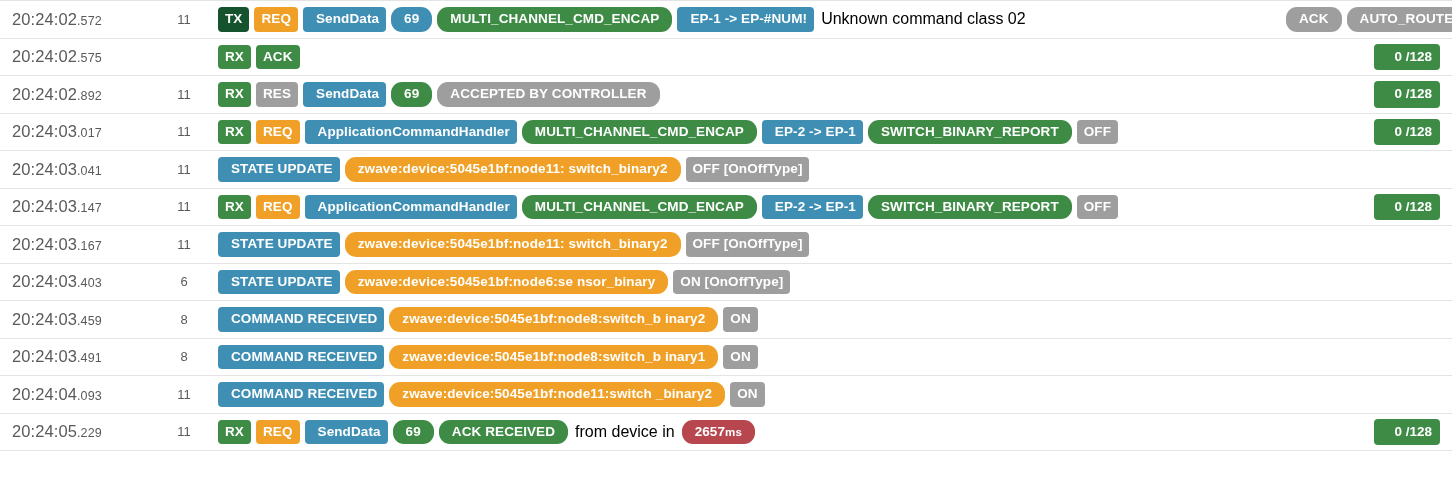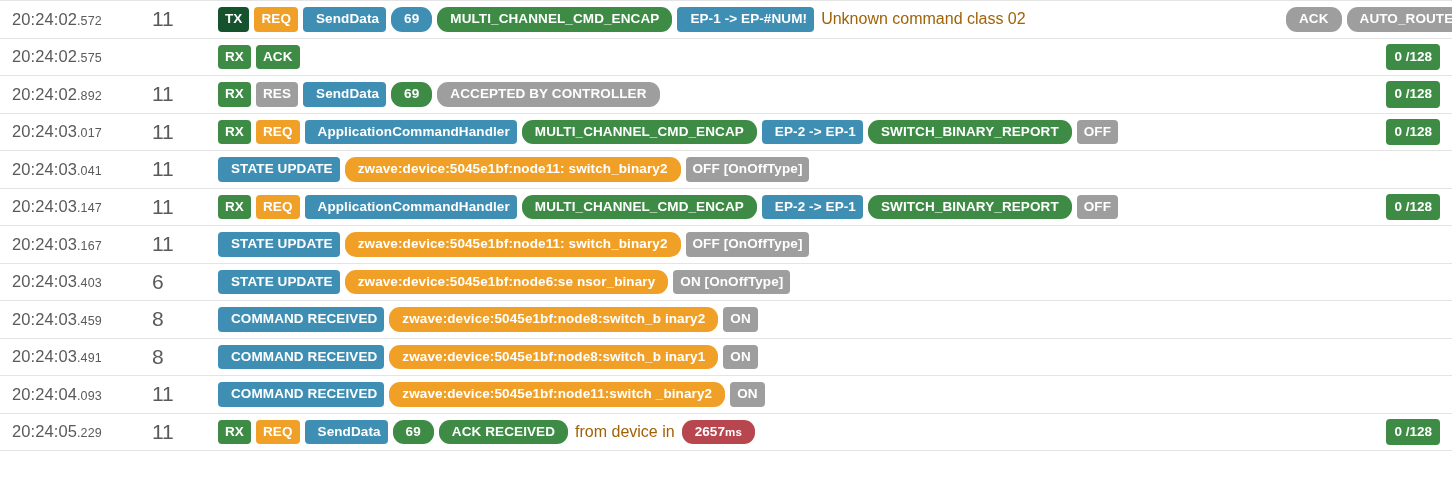--- a/index.html
+++ b/index.html
@@ -41,22 +41,22 @@
     padding-left: 12px;
     letter-spacing: 0.1px;
     white-space: nowrap;
   }
   .timestamp .ms {
     font-size: 12.5px;
   }
 
   .node-num {
     color: #5a5a5a;
-    font-size: 21px;
-    text-align: left;
+    font-size: 13px;
+    text-align: center;
     padding-left: 14px;
     white-space: nowrap;
   }
 
   .content-cell {
     white-space: nowrap;
     padding-left: 2px;
   }
   .right-cell {
     white-space: nowrap;
@@ -85,35 +85,35 @@
 
   .b-red    { background: #14532d; }
   .b-orange { background: #f0a026; }
   .b-blue   { background: #3f8fb5; padding-left: 13px; }
   .b-green  { background: #3d8b45; }
   .b-gray   { background: #9e9e9e; }
   .b-crimson{ background: #b7464f; }
 
   .plain-link {
     display: inline-block;
-    color: #a16207;
+    color: #000000;
     font-size: 16px;
     vertical-align: middle;
     margin-right: 7px;
     margin-left: 2px;
   }
 
   .counter-badge {
     display: inline-block;
     background: #3d8b45;
     color: #ffffff;
     font-size: 13.5px;
     font-weight: bold;
     border-radius: 4px;
-    padding: 6px 8px 7px 8px;
+    padding: 6px 8px 7px 20px;
     vertical-align: middle;
     line-height: 1;
   }
 
   .ms-small { font-size: 11.5px; }
 </style>
 </head>
 <body>
 
 <table class="log-table">

